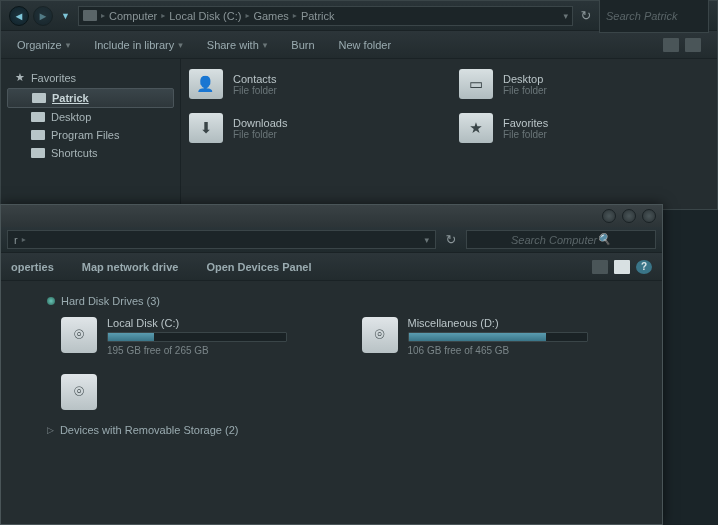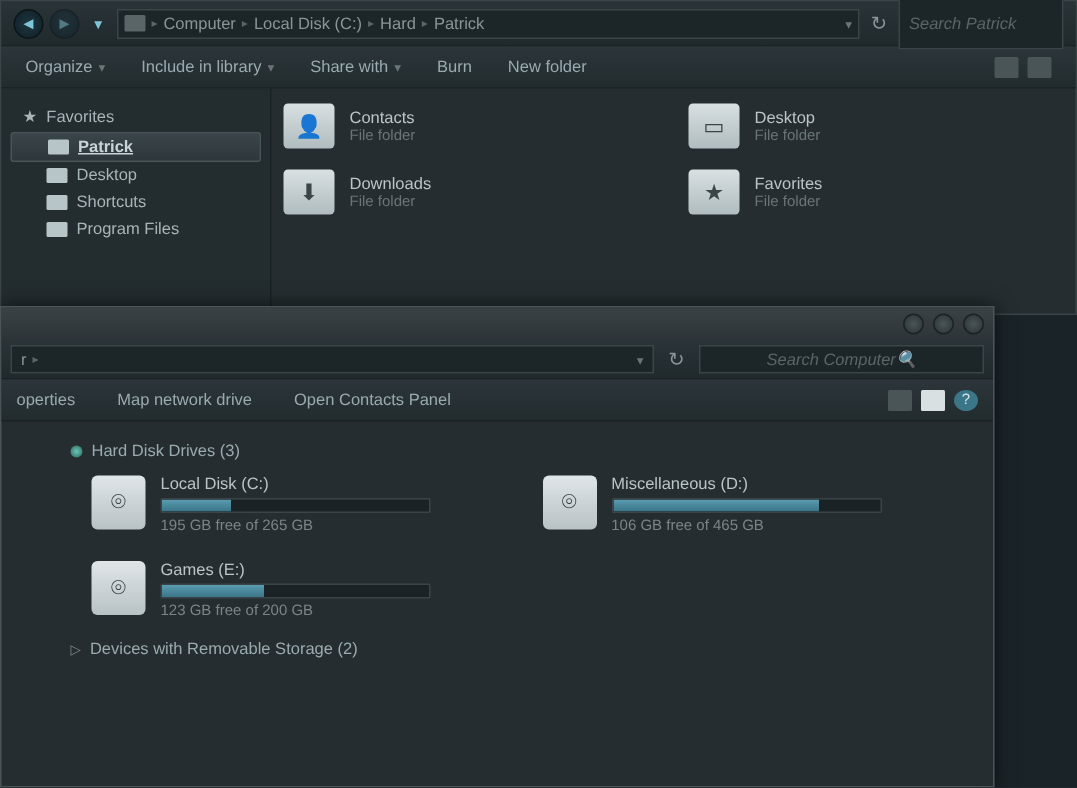--- a/index.html
+++ b/index.html
@@ -38,21 +38,21 @@
 .folder-type { font-size: 10px; color: #6a7578; }
 
 
 .win2 { position: absolute; top: 204px; left: 0; right: 55px; bottom: 0; background: #252d30; border: 1px solid #4a5558; box-shadow: 0 0 12px rgba(0,0,0,0.6); }
 .titlebar2 { height: 22px; background: linear-gradient(#3a4245, #2c3437); display: flex; align-items: center; justify-content: flex-end; padding: 0 6px; gap: 6px; }
 .winbtn { width: 14px; height: 14px; border-radius: 50%; background: radial-gradient(#4a5558, #2a3235); border: 1px solid #1a2225; cursor: pointer; }
 .addressbar2 { height: 26px; background: linear-gradient(#2a3438, #202a2d); display: flex; align-items: center; padding: 0 6px; gap: 6px; border-bottom: 1px solid #1a2225; }
 .bc2 { flex: 1; height: 19px; background: #1c2528; border: 1px solid #3a4548; display: flex; align-items: center; padding: 0 6px; font-size: 11px; color: #8a9598; gap: 4px; }
 .search2 { width: 190px; height: 19px; background: #1c2528; border: 1px solid #3a4548; padding: 0 6px; font-size: 11px; color: #5a6568; font-style: italic; display: flex; align-items: center; justify-content: center; }
 .mag { color: #7a8588; font-size: 11px; }
-.toolbar2 { height: 28px; background: linear-gradient(#2c3539, #222b2e); display: flex; align-items: center; padding: 0 10px; gap: 28px; font-size: 11px; border-bottom: 1px solid #1a2225; }
+.toolbar2 { height: 28px; background: linear-gradient(#2c3539, #222b2e); display: flex; align-items: center; padding: 0 10px; gap: 28px; font-size: 11px; border-bottom: 1px solid #1a2225; font-weight: bold; }
 .content2 { padding: 10px 30px; }
 .cat-head { font-size: 11px; color: #9aabb0; padding: 4px 0 10px 16px; display: flex; align-items: center; gap: 6px; }
 .cat-arrow { width: 8px; height: 8px; border-radius: 50%; background: radial-gradient(#6ac5b8, #2a6558); }
 .drives { display: grid; grid-template-columns: 1fr 1fr; gap: 18px 30px; padding-left: 30px; margin-bottom: 14px; }
 .drive { display: flex; gap: 10px; cursor: pointer; }
 .drive-icon { width: 36px; height: 36px; background: linear-gradient(#e0e5e8, #b8c2c5); border-radius: 4px; display: flex; align-items: center; justify-content: center; font-size: 17px; color: #3a4548; }
 .drive-info { display: flex; flex-direction: column; gap: 3px; flex: 1; }
 .drive-name { font-size: 11px; color: #bac5c8; }
 .drive-bar { width: 180px; height: 10px; background: #1a2225; border: 1px solid #3a4548; border-radius: 1px; overflow: hidden; }
 .drive-fill { height: 100%; background: linear-gradient(#5a9cb0, #3a7588); }
@@ -68,21 +68,21 @@
     <div class="navbtn">◄</div>
     <div class="navbtn fwd">►</div>
     <div class="dropdown-arrow">▼</div>
     <div class="breadcrumb">
       <div class="bc-icon"></div>
       <span class="bc-sep">▸</span>
       <span class="bc-item">Computer</span>
       <span class="bc-sep">▸</span>
       <span class="bc-item">Local Disk (C:)</span>
       <span class="bc-sep">▸</span>
-      <span class="bc-item">Hard</span>
+      <span class="bc-item">Games</span>
       <span class="bc-sep">▸</span>
       <span class="bc-item">Patrick</span>
       <span style="flex:1"></span>
       <span style="color:#6a7578;font-size:9px;">▾</span>
     </div>
     <div class="refresh">↻</div>
     <div class="searchbox">Search Patrick</div>
   </div>
   <div class="toolbar">
     <div class="tb-item">
@@ -113,25 +113,25 @@
       <div class="sb-item selected">
         <div class="sb-folder"></div>
         <span class="sb-label">Patrick</span>
       </div>
       <div class="sb-item">
         <div class="sb-folder"></div>
         <span>Desktop</span>
       </div>
       <div class="sb-item">
         <div class="sb-folder"></div>
+        <span>Program Files</span>
+      </div>
+      <div class="sb-item">
+        <div class="sb-folder"></div>
         <span>Shortcuts</span>
-      </div>
-      <div class="sb-item">
-        <div class="sb-folder"></div>
-        <span>Program Files</span>
       </div>
     </div>
     <div class="itemgrid">
       <div class="folder-item">
         <div class="folder-icon">👤</div>
         <div class="folder-info">
           <span class="folder-name">Contacts</span>
           <span class="folder-type">File folder</span>
         </div>
       </div>
@@ -175,21 +175,21 @@
     </div>
     <div class="refresh">↻</div>
     <div class="search2">
       <span>Search Computer</span>
       <span class="mag">🔍</span>
     </div>
   </div>
   <div class="toolbar2">
     <div class="tb-item">operties</div>
     <div class="tb-item">Map network drive</div>
-    <div class="tb-item">Open Contacts Panel</div>
+    <div class="tb-item">Open Devices Panel</div>
     <div class="tb-right">
       <div class="tb-iconbtn"></div>
       <div class="tb-iconbtn" style="background:#d8e0e2"></div>
       <div class="tb-iconbtn" style="border-radius:50%;background:#3a7588;color:#d8e5e8;display:flex;align-items:center;justify-content:center;font-size:10px;">?</div>
     </div>
   </div>
   <div class="content2">
     <div class="cat-head">
       <span class="cat-arrow"></span>
       <span>Hard Disk Drives (3)</span>
@@ -210,27 +210,20 @@
         <div class="drive-info">
           <span class="drive-name">Miscellaneous (D:)</span>
           <div class="drive-bar">
               <div class="drive-fill" style="width:77%"></div>
             </div>
           <span class="drive-free">106 GB free of 465 GB</span>
         </div>
       </div>
       <div class="drive">
         <div class="drive-icon">⌾</div>
-        <div class="drive-info">
-          <span class="drive-name">Games (E:)</span>
-          <div class="drive-bar">
-              <div class="drive-fill" style="width:38%"></div>
-            </div>
-          <span class="drive-free">123 GB free of 200 GB</span>
-        </div>
       </div>
     </div>
     <div class="cat2">
       <span class="tri">▷</span>
       <span>Devices with Removable Storage (2)</span>
     </div>
   </div>
 </div>
 
 </body></html>

